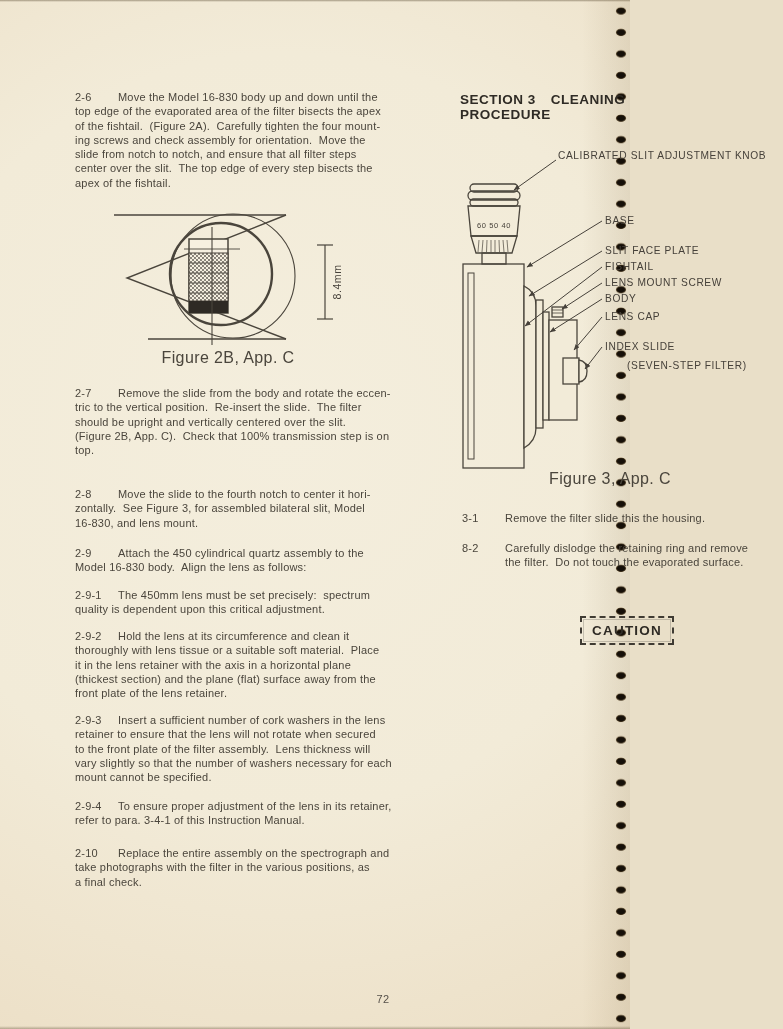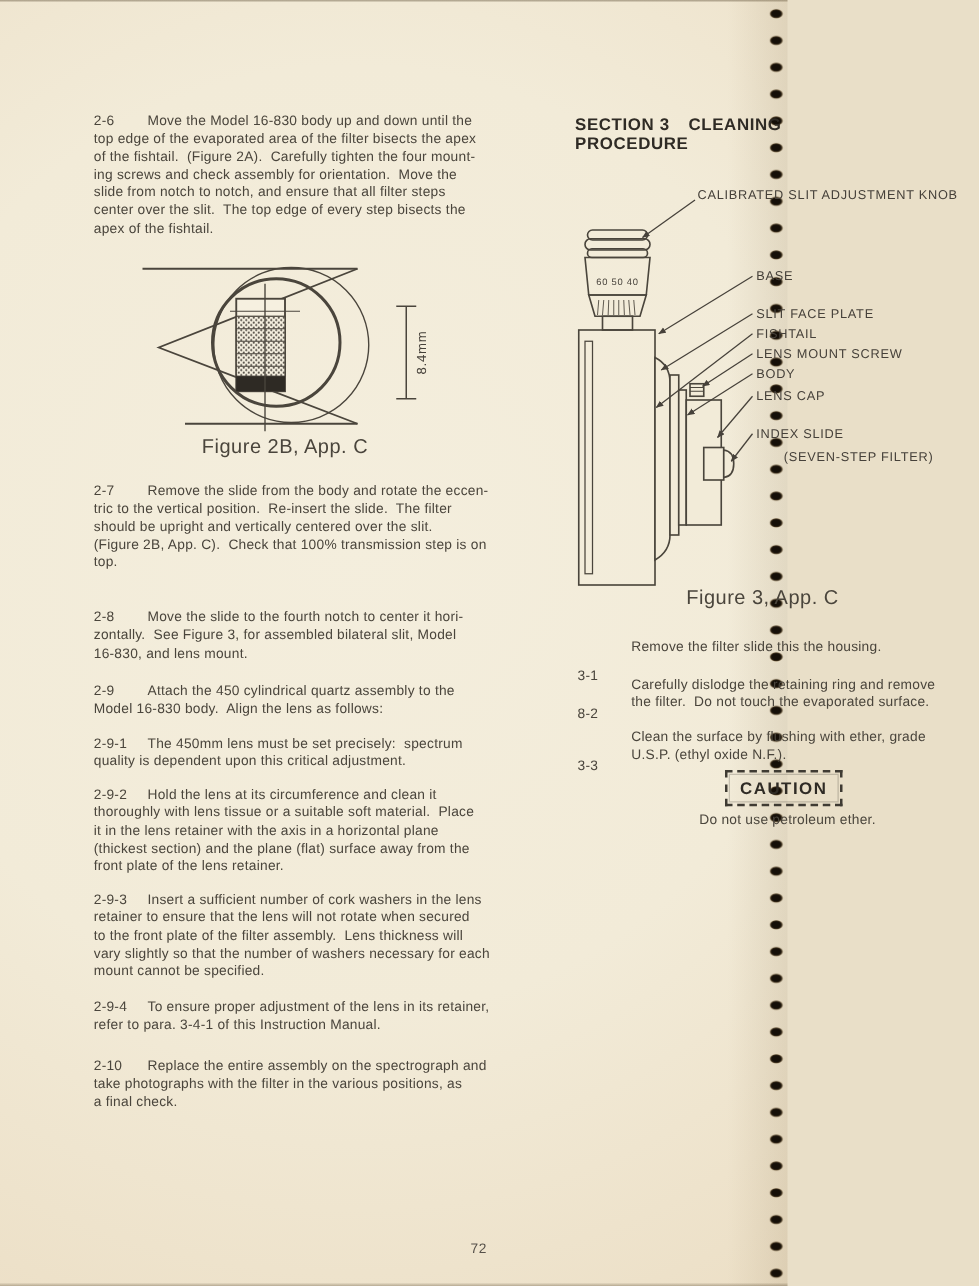--- a/index.html
+++ b/index.html
@@ -19,21 +19,21 @@
   .bind-shade{position:absolute;top:0;right:0;width:48px;height:100%;
         background:linear-gradient(to right, rgba(140,118,80,0), rgba(140,118,80,.16));}
 
   
   .para{position:absolute;left:75px;width:400px;font-size:11px;line-height:14.3px;
         letter-spacing:.2px;color:#4a453c;}
   .pnum{display:inline-block;min-width:43px;}
   .ptext{white-space:pre-wrap;}
   .ritem{position:absolute;left:462px;width:306px;display:flex;font-size:11px;
         line-height:14.3px;letter-spacing:.2px;color:#4a453c;}
-  .inum{flex:0 0 43px;margin-top:23px;}
+  .inum{flex:0 0 43px;}
   .itext{white-space:pre-wrap;}
 
   .section-header{position:absolute;left:460px;top:92px;font-size:13.5px;font-weight:bold;
         letter-spacing:.5px;color:#2f2b25;}
   .section-header .gap{display:inline-block;width:15px;}
 
   .figcaption{position:absolute;font-size:16px;letter-spacing:.4px;color:#4a453c;text-align:center;}
 
   .caution-box{position:absolute;left:580px;top:616px;width:90px;height:25px;
         border:2px dashed #3f3b33;outline:1px solid rgba(63,59,51,.25);outline-offset:-4px;
@@ -201,26 +201,20 @@
 
   <div class="ritem" style="top:511px">
       <span class="inum">3-1</span>
       <span class="itext">Remove the filter slide this the housing.</span>
     </div>
   <div class="ritem" style="top:541px">
       <span class="inum">8-2</span>
       <span class="itext">Carefully dislodge the retaining ring and remove
 the filter.  Do not touch the evaporated surface.</span>
     </div>
-  <div class="ritem" style="top:583px">
-      <span class="inum">3-3</span>
-      <span class="itext">Clean the surface by flushing with ether, grade
-U.S.P. (ethyl oxide N.F.).</span>
-    </div>
 
   <div class="caution-box">
     <span>CAUTION</span>
   </div>
-  <div class="caution-note">Do not use petroleum ether.</div>
 
   <div class="page-number">72</div>
   <div class="edge-bottom"></div>
 </div>
 
 </body></html>

